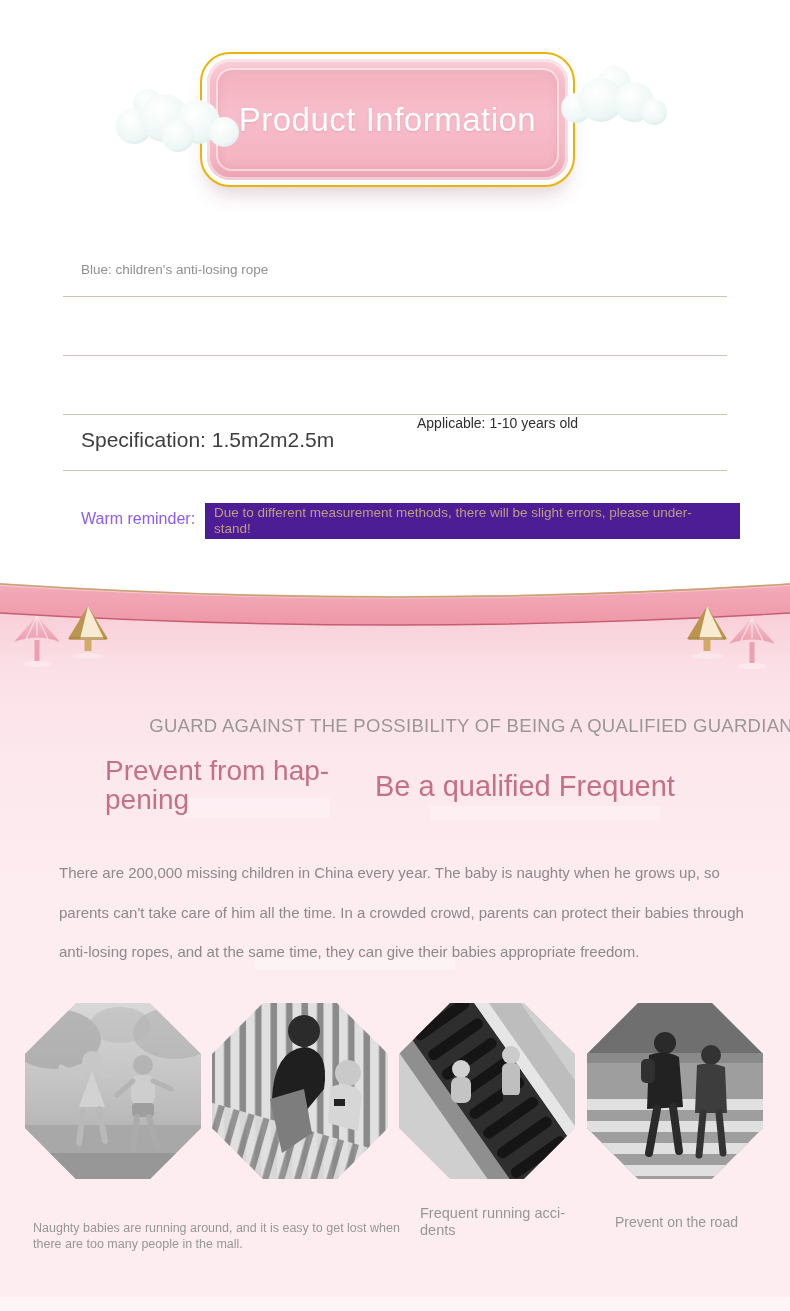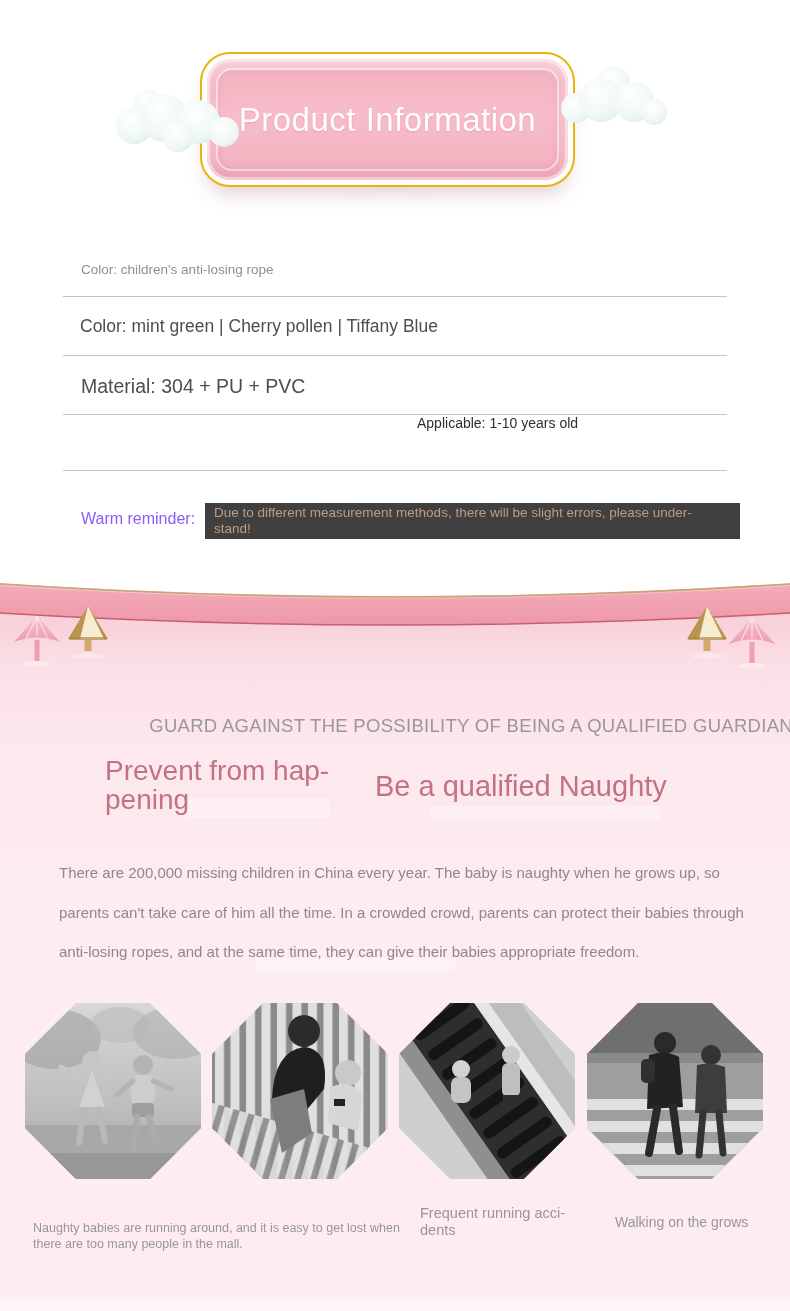--- a/index.html
+++ b/index.html
@@ -30,21 +30,21 @@
   .info-text{position:absolute;color:#4f4f4f;white-space:nowrap;}
   .row-name{left:81px;top:262px;font-size:13.5px;color:#8f8f8f;}
   .row-color{left:80px;top:316px;font-size:17.5px;color:#4e4e4e;}
   .row-material{left:81px;top:375px;font-size:19.5px;color:#4e4e4e;}
   .row-applicable{left:417px;top:377px;font-size:14px;color:#2e2e2e;margin-top:38px;}
   .row-spec{left:81px;top:428px;font-size:21px;color:#3e3e3e;}
   .row-warm{left:81px;top:510px;font-size:16px;color:#8b5cf6;}
   .hr{position:absolute;left:63px;width:664px;height:1px;background:#ccc3b0;}
   .hr1{top:296px;}.hr2{top:355px;}.hr3{top:414px;}.hr4{top:470px;}
   .reminder-box{position:absolute;left:205px;top:503px;width:535px;height:36px;box-sizing:border-box;
-        background:#404040;color:#bf9c82;font-size:13.5px;line-height:16px;padding:2px 9px;
+        background:#4c1d95;color:#bf9c82;font-size:13.5px;line-height:16px;padding:2px 9px;
         white-space:pre-line;}
 
   
   .pink{position:absolute;left:0;top:560px;width:790px;height:751px;
         background:linear-gradient(180deg,#f6bac7 0%,#f8ccd5 6%,#fbdfe6 14%,#fce8ed 26%,
                                    #fdecf0 45%,#fdedf1 100%);}
   .curve{position:absolute;left:0;top:0;}
   .guard-heading{position:absolute;left:0;top:152px;width:790px;margin:3px;text-align:right;
         font-size:18.5px;font-weight:400;color:#9a9798;letter-spacing:.3px;}
   .sub{position:absolute;margin:0;font-weight:400;white-space:pre-line;}
@@ -107,30 +107,29 @@
     <circle cx="78" cy="46" r="20" fill="url(#cgr)"></circle>
     <circle cx="98" cy="56" r="13" fill="url(#cgr)"></circle>
   </svg>
 
   <div class="banner">
     <div class="banner-inner">
       <span class="banner-title">Product Information</span>
     </div>
   </div>
 
-  <div class="info-text row-name">Color: children's anti-losing rope</div>
+  <div class="info-text row-name">Blue: children's anti-losing rope</div>
   <div class="hr hr1"></div>
 
-  <div class="info-text row-color">Color: mint green | Cherry pollen | Tiffany Blue</div>
   <div class="hr hr2"></div>
 
-  <div class="info-text row-material">Material: 304 + PU + PVC</div>
   <div class="info-text row-applicable">Applicable: 1-10 years old</div>
   <div class="hr hr3"></div>
 
+  <div class="info-text row-spec">Specification: 1.5m2m2.5m</div>
   <div class="hr hr4"></div>
 
   <div class="info-text row-warm">Warm reminder:</div>
   <div class="reminder-box">Due to different measurement methods, there will be slight errors, please under-
 stand!</div>
 
   <section class="pink">
 
     <svg class="curve" width="790" height="140" viewBox="0 0 790 140">
       <defs>
@@ -167,21 +166,21 @@
     </svg>
 
     <h2 class="guard-heading">GUARD AGAINST THE POSSIBILITY OF BEING A QUALIFIED GUARDIAN</h2>
 
     <div class="hl hl1"></div>
     <div class="hl hl2"></div>
     <div class="hl hl3"></div>
 
     <h3 class="sub sub-left" style="color:#c37187">Prevent from hap-
 pening</h3>
-    <h3 class="sub sub-right" style="color:#c37187">Be a qualified Naughty</h3>
+    <h3 class="sub sub-right" style="color:#c37187">Be a qualified Frequent</h3>
 
     <p class="para">There are 200,000 missing children in China every year. The baby is naughty when he grows up, so
 parents can't take care of him all the time. In a crowded crowd, parents can protect their babies through
 anti-losing ropes, and at the same time, they can give their babies appropriate freedom.</p>
 
     <div class="octagon oct1">
       <svg width="176" height="176" viewBox="0 0 176 176">
         <defs>
             <linearGradient id="pk1" x1="0" y1="0" x2="0" y2="1">
           <stop offset="0%" stop-color="#d8d8d8"></stop>
@@ -276,18 +275,18 @@
         <circle cx="124" cy="52" r="10" fill="#333333"></circle>
         <path d="M110 62 Q124 58 138 64 L140 110 L108 110 Z" fill="#3d3d3d"></path>
         <path d="M116 110 L112 152 M132 110 L136 150" stroke="#333333" stroke-width="7" fill="none" stroke-linecap="round"></path>
       </svg>
     </div>
 
     <div class="caption cap1">Naughty babies are running around, and it is easy to get lost when
 there are too many people in the mall.</div>
     <div class="caption cap2">Frequent running acci-
 dents</div>
-    <div class="caption cap3">Walking on the grows</div>
+    <div class="caption cap3">Prevent on the road</div>
 
     <div class="bottom-strip"></div>
   </section>
 
 </div>
 
 </body></html>

